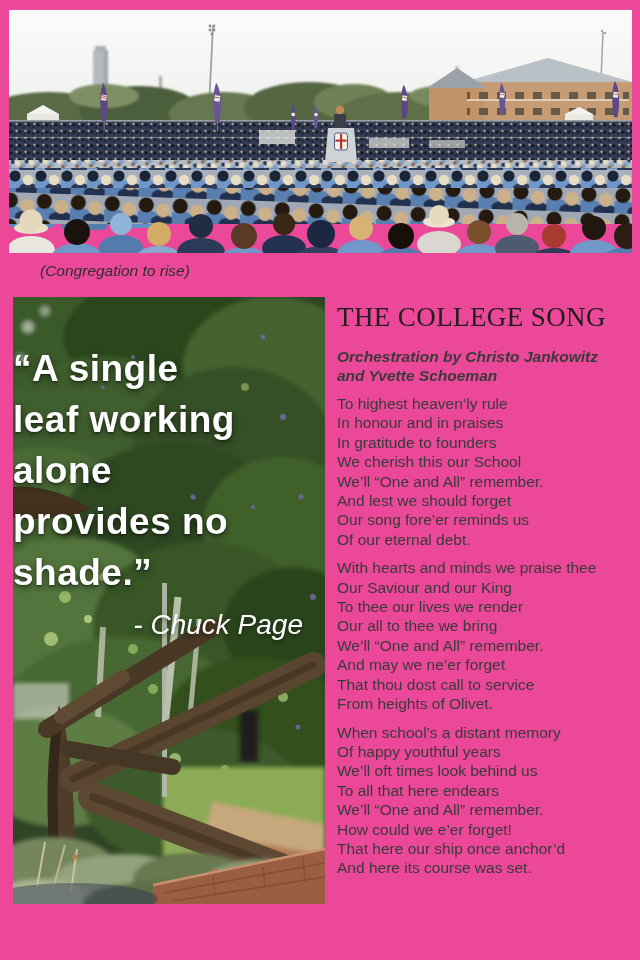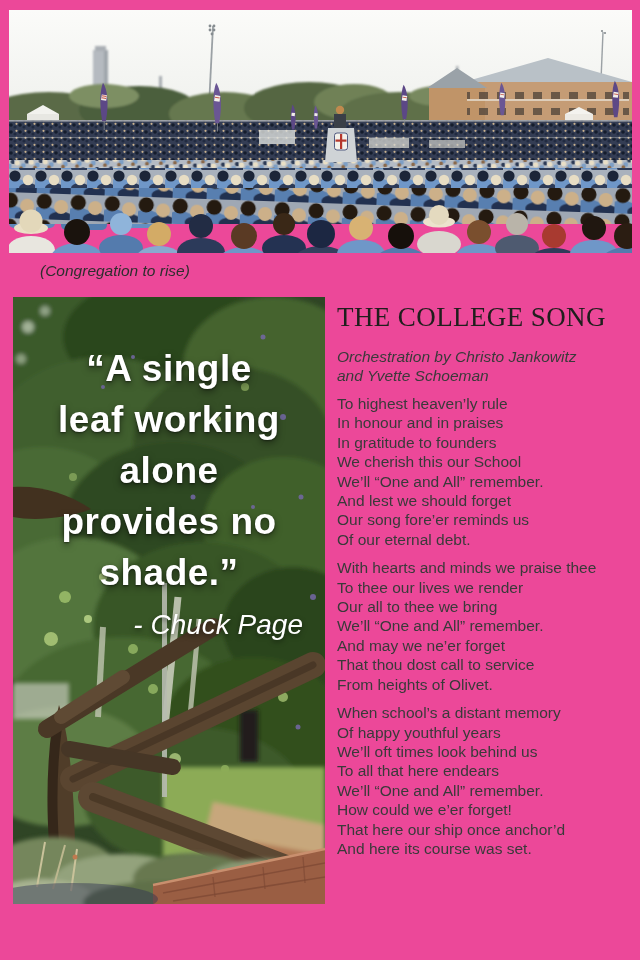--- a/index.html
+++ b/index.html
@@ -3,29 +3,29 @@
 <meta charset="utf-8">
 <style>
   html,body{margin:0;padding:0;background:#ffffff;}
   .page{position:relative;width:640px;height:960px;background:#ec4899;overflow:hidden;
         font-family:"Liberation Sans",sans-serif;color:#3c3c3c;}
   .photo-top{position:absolute;left:9px;top:10px;width:623px;height:243px;overflow:hidden;}
   .photo-top svg{display:block;}
   .caption{position:absolute;left:40px;top:262px;font-size:15.5px;font-style:italic;color:#2e2e2e;}
   .photo-quote{position:absolute;left:13px;top:297px;width:312px;height:607px;overflow:hidden;}
   .photo-quote svg{display:block;position:absolute;left:0;top:0;}
-  .quote-text{position:absolute;left:0;right:0;top:46px;text-align:center;color:#ffffff;
+  .quote-text{position:absolute;left:0;right:0;top:46px;text-align:left;color:#ffffff;
               font-weight:bold;font-size:37px;line-height:51px;letter-spacing:.5px;
               text-shadow:0 3px 7px rgba(0,0,0,.5), 0 1px 2px rgba(0,0,0,.45);}
   .quote-attrib{position:absolute;right:22px;top:312px;color:#ffffff;font-style:italic;
               font-size:28px;text-shadow:0 2px 5px rgba(0,0,0,.5);}
   .song-col{position:absolute;left:337px;top:302px;width:296px;}
   .song-title{font-family:"Liberation Serif",serif;font-weight:normal;font-size:27px;
               letter-spacing:.4px;color:#1f1f1d;margin:0;}
-  .song-credit{font-style:italic;font-size:15.5px;line-height:19px;margin-top:14px;color:#3a3a3a;}
+  .song-credit{font-style:italic;font-size:15.5px;line-height:19px;margin-top:14px;color:#3a3a3a;font-weight:bold;}
   .verse{margin-top:9px;font-size:15.5px;line-height:19.4px;color:#3a3a3a;}
   .banner-shape{fill:var(--banner-purple,#5c4886);}
   .banner-shape-alt{fill:var(--banner-purple-light,#6a5694);}
   .crest-red{fill:var(--crest-red,#b5372c);}
 </style>
 </head>
 <body>
 
 <div class="page">
 
@@ -382,20 +382,21 @@
       <div>In gratitude to founders</div>
       <div>We cherish this our School</div>
       <div>We’ll “One and All” remember.</div>
       <div>And lest we should forget</div>
       <div>Our song fore’er reminds us</div>
       <div>Of our eternal debt.</div>
     </div>
 
     <div class="verse">
       <div>With hearts and minds we praise thee</div>
+      <div>Our Saviour and our King</div>
       <div>To thee our lives we render</div>
       <div>Our all to thee we bring</div>
       <div>We’ll “One and All” remember.</div>
       <div>And may we ne’er forget</div>
       <div>That thou dost call to service</div>
       <div>From heights of Olivet.</div>
     </div>
 
     <div class="verse">
       <div>When school’s a distant memory</div>

